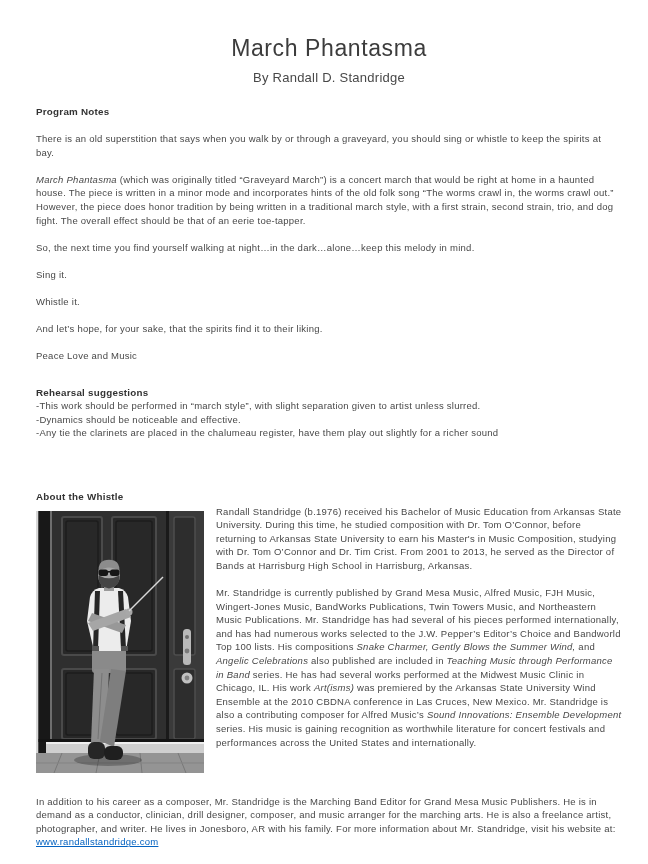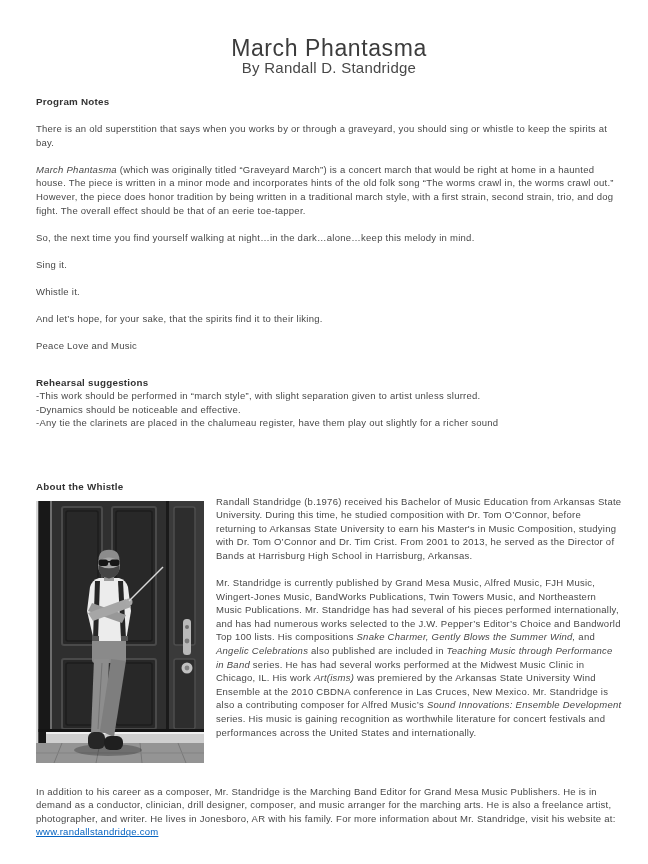--- a/index.html
+++ b/index.html
@@ -17,22 +17,22 @@
   }
   .title {
     text-align: center;
     font-size: 23px; line-height: 25px;
     font-weight: 400;
     color: #3c3c3c;
     letter-spacing: .6px;
   }
   .byline {
     text-align: center;
-    font-size: 15px; line-height: 13px;
-    margin-top: 0;
+    font-size: 13px; line-height: 13px;
+    margin-top: 10px;
     letter-spacing: .25px;
   }
   .h {
     font-weight: bold;
     font-size: 9.8px; line-height: 13.6px;
     color: #333333;
     letter-spacing: .25px;
   }
   .h-program { margin-top: 21px; }
   .h-rehearsal { margin-top: 23px; }
@@ -55,21 +55,21 @@
 </head>
 <body>
 
 <div class="page">
 
   <div class="title">March Phantasma</div>
   <div class="byline">By Randall D. Standridge</div>
 
   <div class="h h-program">Program Notes</div>
 
-  <p class="para">There is an old superstition that says when you works by or through a graveyard, you should sing or whistle to keep the spirits at bay.</p>
+  <p class="para">There is an old superstition that says when you walk by or through a graveyard, you should sing or whistle to keep the spirits at bay.</p>
 
   <p class="para"><span class="i">March Phantasma</span><span> (which was originally titled “Graveyard March”) is a concert march that would be right at home in a haunted house.  The piece is written in a minor mode and incorporates hints of the old folk song “The worms crawl in, the worms crawl out.”  However, the piece does honor tradition by being written in a traditional march style, with a first strain, second strain, trio, and dog fight.  The overall effect should be that of an eerie toe-tapper.</span></p>
 
   <p class="para">So, the next time you find yourself walking at night…in the dark…alone…keep this melody in mind.</p>
   <p class="para">Sing it.</p>
   <p class="para">Whistle it.</p>
   <p class="para">And let’s hope, for your sake, that the spirits find it to their liking.</p>
   <p class="para">Peace Love and Music</p>
 
   <div class="h h-rehearsal">Rehearsal suggestions</div>

